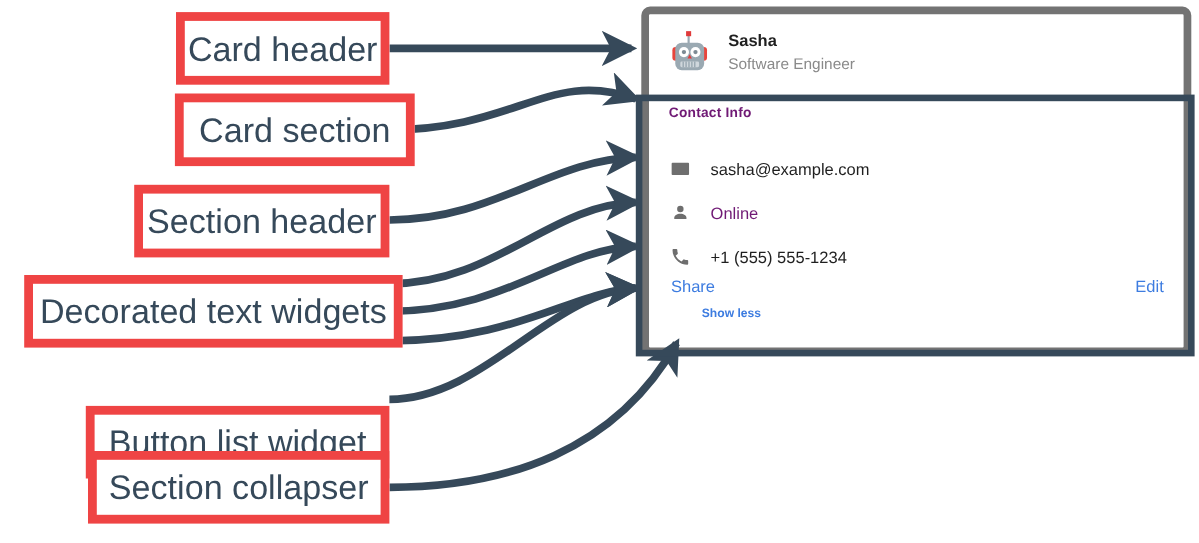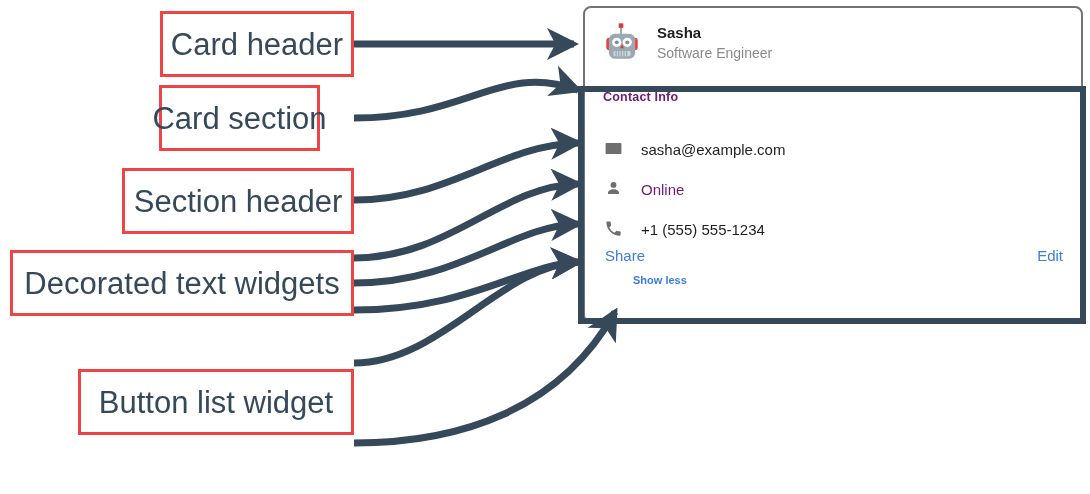--- a/index.html
+++ b/index.html
@@ -13,21 +13,21 @@
     height: 494px;
     background: #ffffff;
     font-family: "Liberation Sans", sans-serif;
     overflow: hidden;
   }
 
   
   .anno-box {
     position: absolute;
     box-sizing: border-box;
-    border: 3px solid #ef4444;
+    border: 8px solid #ef4444;
     background: #ffffff;
     color: #36495a;
     font-size: 31px;
     line-height: 1;
     display: flex;
     align-items: center;
     justify-content: center;
     padding: 0 12px;
     white-space: nowrap;
     z-index: 30;
@@ -54,21 +54,21 @@
 
   
   #card {
     position: absolute;
     left: 583px;
     top: 6px;
     width: 500px;
     height: 317px;
     box-sizing: border-box;
     background: #ffffff;
-    border: 2px solid #737373;
+    border: 7px solid #737373;
     border-radius: 8px;
     z-index: 10;
   }
   .card-header {
     display: flex;
     align-items: center;
     padding: 14px 16px 12px 16px;
     gap: 14px;
   }
   .avatar {
@@ -244,30 +244,33 @@
       <path d="M 354 363 C 440 363, 500 266, 578 262"></path>
 
       <path d="M 354 443 C 460 443, 560 410, 615 312"></path>
     </g>
   </svg>
 
   <div class="anno-box" style="left:160px; top:11px; width:194px; height:66px;">
     <span>Card header</span>
   </div>
 
-  <div class="anno-box" style="left:159px; top:85px; width:161px; height:66px;">
+  <div class="anno-box" style="left:159px; top:85px; width:218px; height:66px;">
     <span>Card section</span>
   </div>
 
   <div class="anno-box" style="left:122px; top:168px; width:232px; height:66px;">
     <span>Section header</span>
   </div>
 
-  <div class="anno-box" style="left:10px; top:250px; width:344px; height:66px;">
+  <div class="anno-box" style="left:22px; top:250px; width:344px; height:66px;">
     <span>Decorated text widgets</span>
   </div>
 
   <div class="anno-box" style="left:78px; top:330px; width:276px; height:66px;margin-top:39px;">
     <span>Button list widget</span>
   </div>
 
+  <div class="anno-box" style="left:80px; top:410px; width:274px; height:66px;">
+    <span>Section collapser</span>
+  </div>
 
 </div>
 
 </body></html>

